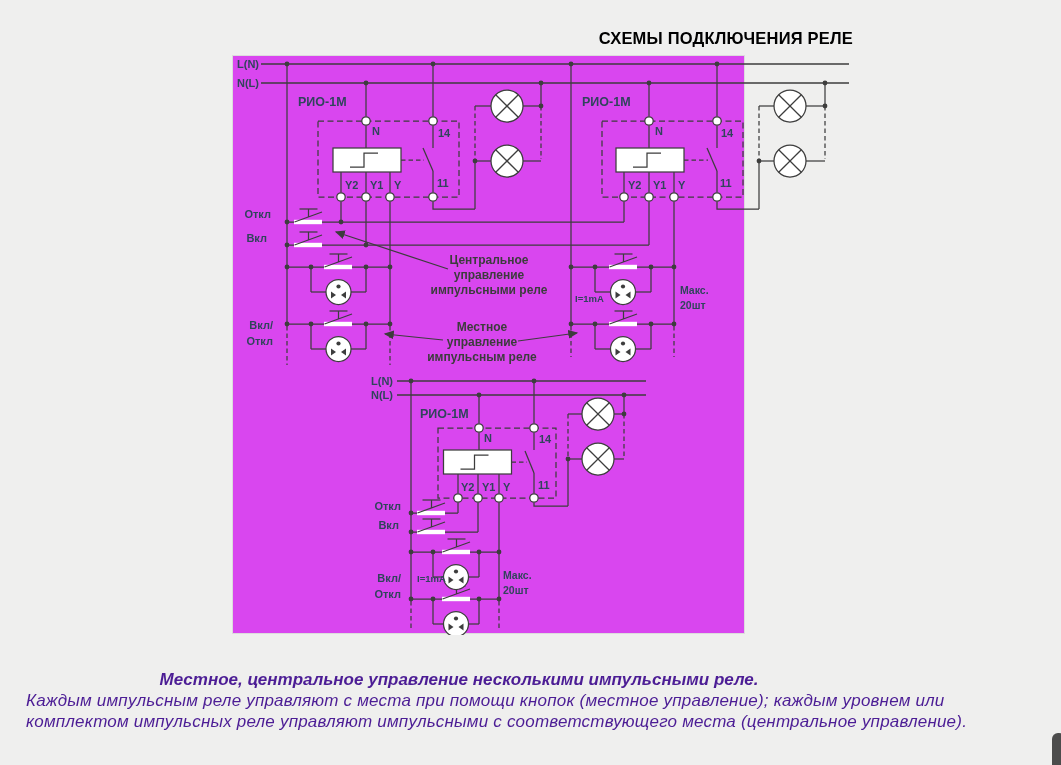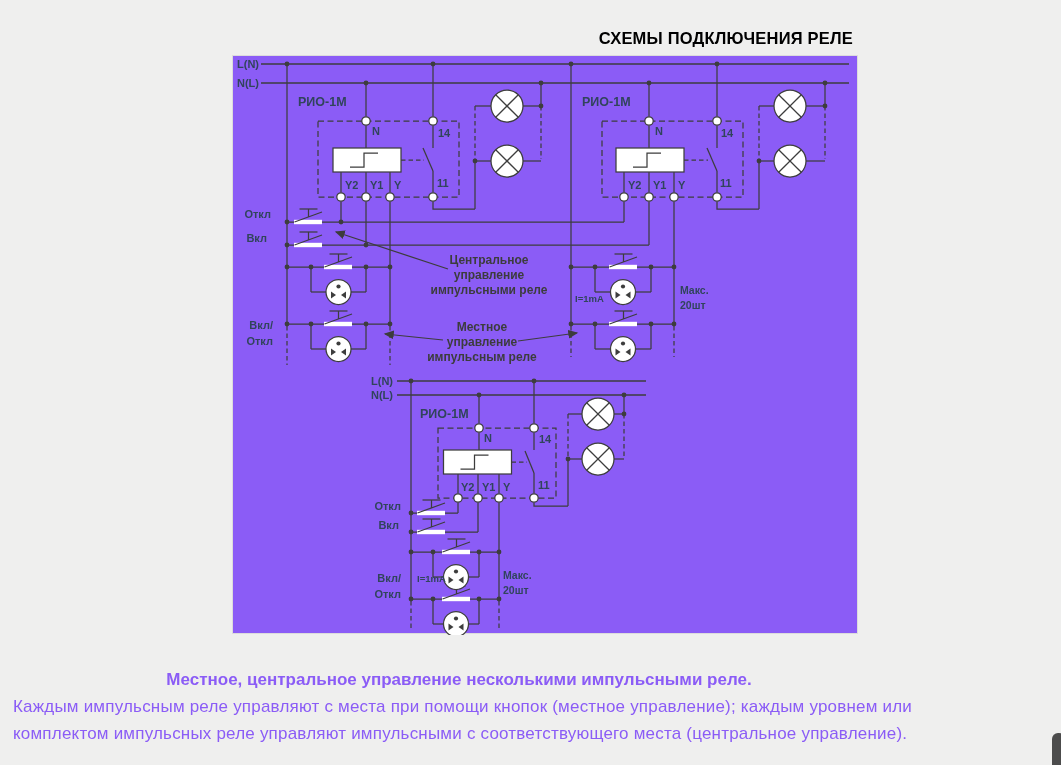--- a/index.html
+++ b/index.html
@@ -7,42 +7,42 @@
     width:1061px;height:765px;position:relative;overflow:hidden;
     background:#efefee;
     font-family:"Liberation Sans","DejaVu Sans",sans-serif;
   }
   .page-title{
     position:absolute;left:232px;top:29px;width:621px;
     text-align:right;font-size:16.5px;font-weight:bold;color:#000;
     letter-spacing:.2px;
   }
   .diagram-box{
-    position:absolute;left:232px;top:55px;width:626px;height:579px;
-    background:#8b5cf6;border:1px solid #dcdcdc;box-sizing:border-box;
+    position:absolute;left:232px;top:55px;width:513px;height:579px;
+    background:#d946ef;border:1px solid #dcdcdc;box-sizing:border-box;
   }
   .diagram-box svg{display:block;}
   
   .w{stroke:#3d3d3d;stroke-width:1.25;fill:none;stroke-linecap:butt;}
   .bus{stroke-width:1.6;}
   .dsh{stroke-dasharray:4.5,3;}
   .boxd{stroke-dasharray:6,3.5;}
   text{fill:#31445c;font-family:"Liberation Sans","DejaVu Sans",sans-serif;}
   .tl{font-size:11px;font-weight:bold;}
   .ml{font-size:12.5px;font-weight:bold;}
   .sl{font-size:11px;font-weight:bold;}
   .nt{font-size:9.5px;font-weight:bold;}
   .mx{font-size:10.5px;font-weight:bold;}
   .an{font-size:12px;font-weight:bold;fill:#3c3c3c;}
-  .caption{position:absolute;left:0;top:670px;width:918px;color:#8b5cf6;}
+  .caption{position:absolute;left:0;top:670px;width:918px;color:#4c1d95;font-style:italic;}
   .caption-heading{
     text-align:center;font-size:17px;font-weight:bold;white-space:nowrap;
   }
   .caption-line{
-    font-size:17px;padding-left:13px;white-space:nowrap;margin-top:7px;
+    font-size:17px;padding-left:26px;white-space:nowrap;margin-top:1px;
     letter-spacing:.2px;
   }
   .scroll-thumb{
     position:absolute;right:-4px;top:733px;width:13px;height:46px;
     background:#4c4c4c;border-radius:6px;
   }
 </style>
 </head>
 <body>
 

